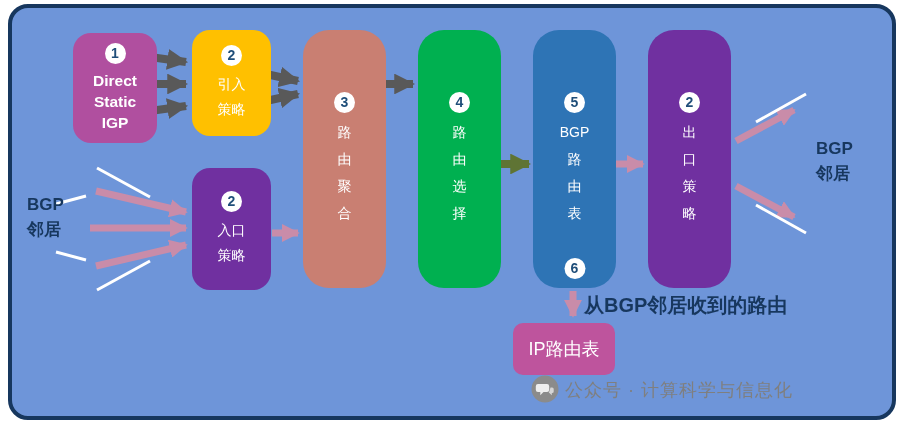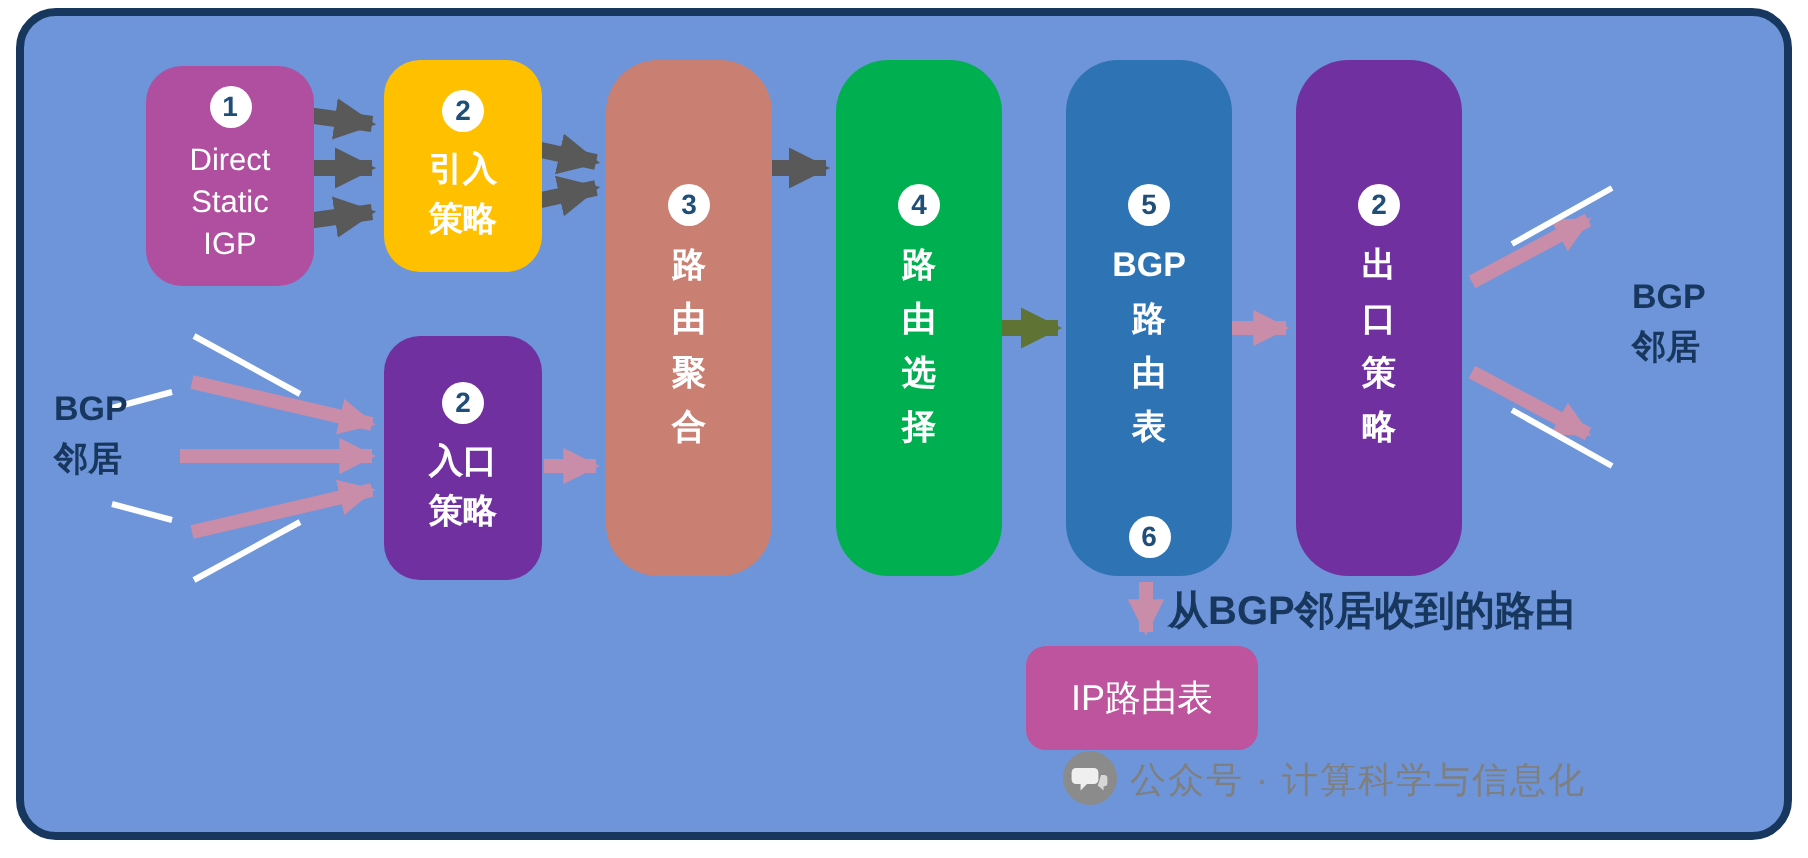--- a/index.html
+++ b/index.html
@@ -19,23 +19,23 @@
     display:flex; flex-direction:column; align-items:center; justify-content:center;
     border-radius:18px; text-align:center;
   }
   .tall { border-radius:26px; }
   .badge {
     width:21px; height:21px; border-radius:50%;
     background:#ffffff; color:#1F4E79;
     font-size:14px; font-weight:bold; line-height:21px; text-align:center;
     margin-bottom:6px; flex:0 0 auto;
   }
-  .lines { font-size:17px; line-height:25px;font-weight:bold; }
+  .lines { font-size:14px; line-height:25px; }
   .tall .lines div { line-height:27px; }
-  .latin .lines { font-size:15.5px; line-height:21px; font-weight:400; }
+  .latin .lines { font-size:15.5px; line-height:21px; font-weight:700; }
   .footnote { position:absolute; bottom:9px; left:50%; transform:translateX(-50%); margin:0; }
   .ipbox { font-size:18px; border-radius:10px; }
 
   .neighbor {
     position:absolute; color:#17375E; font-weight:bold;
     font-size:17px; line-height:25px;
   }
   .received {
     position:absolute; left:584px; top:292px;
     color:#17375E; font-size:20px; font-weight:600;
@@ -158,21 +158,21 @@
   </div>
 
   <div class="box" style="left: 192px; top: 168px; width: 79px; height: 122px; background: rgb(112, 48, 160);">
     <div class="badge">2</div>
     <div class="lines">
         <div>入口</div>
         <div>策略</div>
       </div>
   </div>
 
-  <div class="box ipbox" style="left: 513px; top: 323px; width: 116px; height: 52px; background: rgb(190, 84, 157);">
+  <div class="box ipbox" style="left: 513px; top: 323px; width: 102px; height: 52px; background: rgb(190, 84, 157);">
     <div>IP路由表</div>
   </div>
 
   <div class="neighbor" style="left:27px;top:192px">
       <div>BGP</div>
       <div>邻居</div>
     </div>
 
   <div class="neighbor" style="left:816px;top:136px">
       <div>BGP</div>

